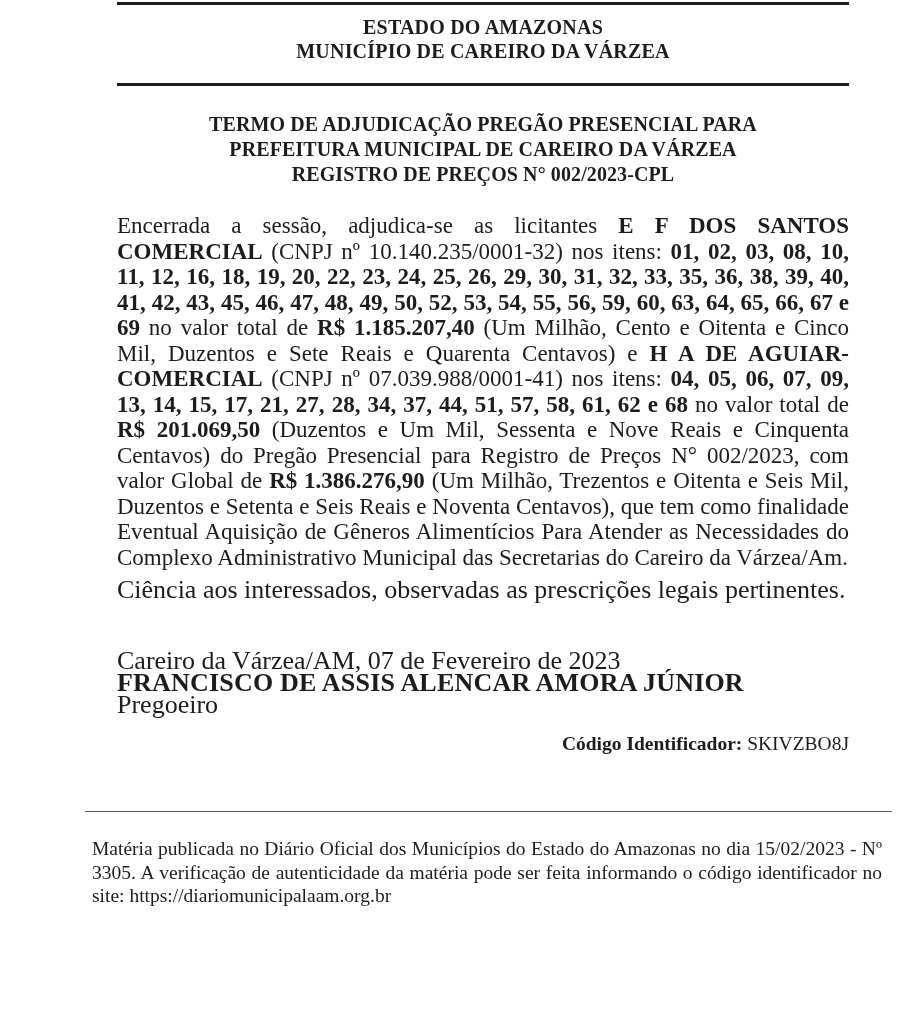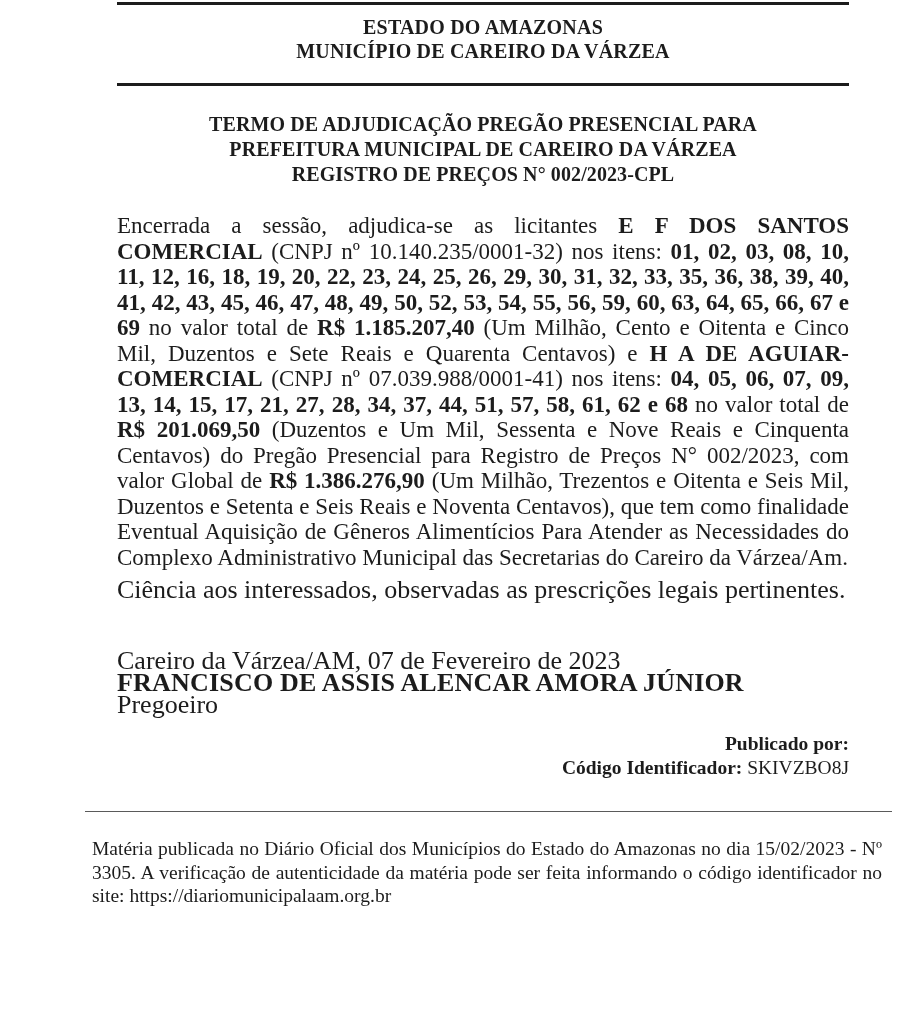--- a/index.html
+++ b/index.html
@@ -119,21 +119,20 @@
 
   <p class="single-line notice">Ciência aos interessados, observadas as prescrições legais pertinentes.</p>
 
   <p class="single-line dateline">Careiro da Várzea/AM, 07 de Fevereiro de 2023</p>
 
   <p class="single-line signer">FRANCISCO DE ASSIS ALENCAR AMORA JÚNIOR</p>
 
   <p class="single-line role">Pregoeiro</p>
 
   <div class="pub-block">
-    <div><b>Publicado por:</b></div>
     <div><b>Código Identificador:</b> <span>SKIVZBO8J</span></div>
   </div>
 
   <div class="footer-divider"></div>
 
   <p class="footer-par"><span>Matéria publicada no Diário Oficial dos Municípios do Estado do Amazonas no dia 15/02/2023 - Nº 3305. A verificação de autenticidade da matéria pode ser feita informando o código identificador no site: </span><span>https://diariomunicipalaam.org.br</span></p>
 
 </div>
 
 </body></html>

